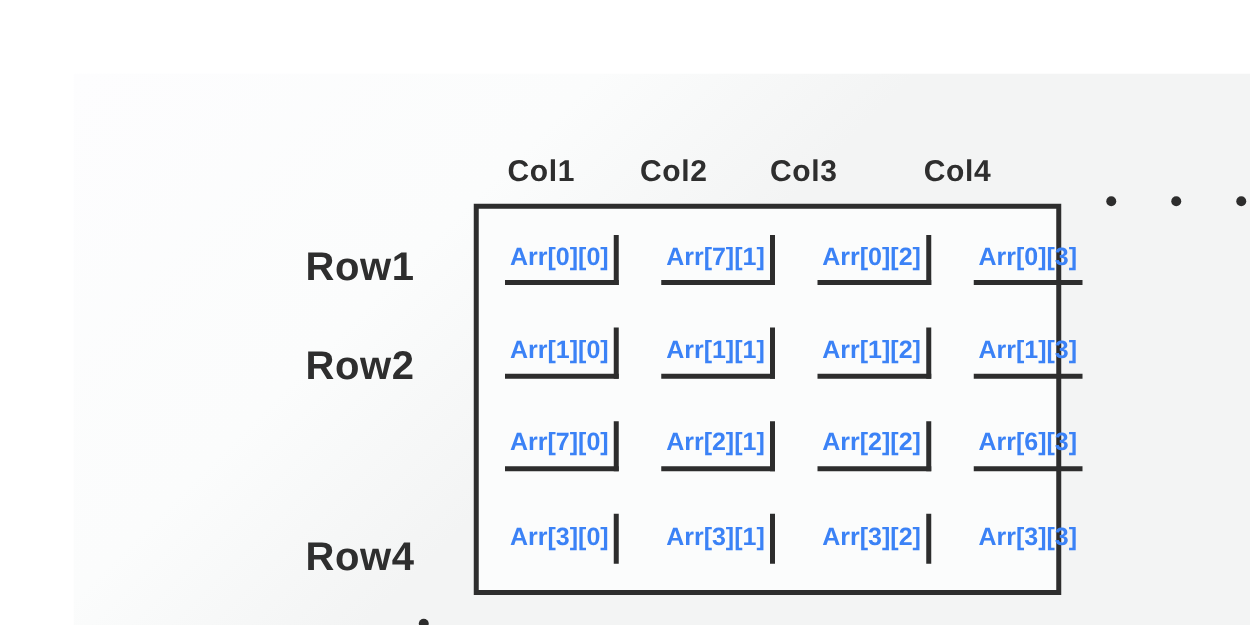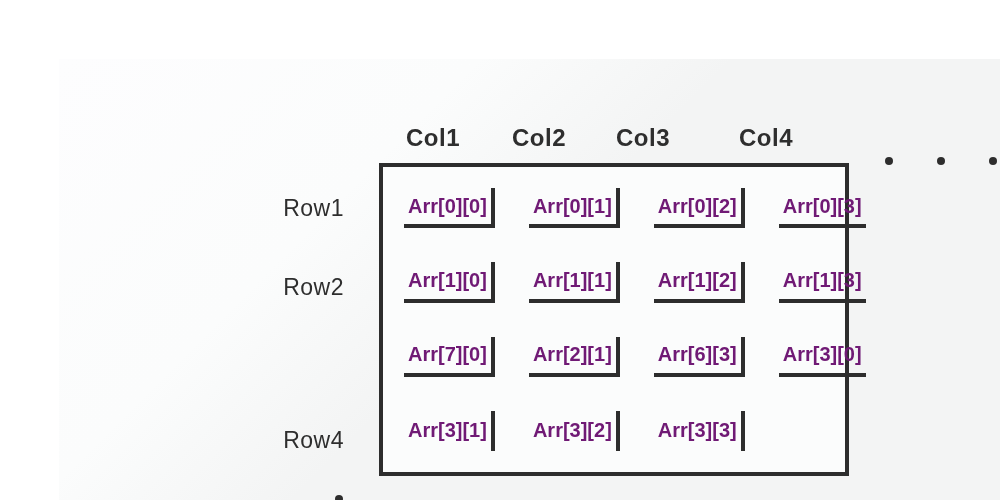--- a/index.html
+++ b/index.html
@@ -45,23 +45,23 @@
     height: 5px;
     border-radius: 50%;
     background: #2d2d2d;
   }
 
   
   .row-label {
     position: absolute;
     left: 152px;
     width: 120px;
-    text-align: right;
-    font-size: 23px;
-    font-weight: 400;
+    text-align: center;
+    font-size: 32px;
+    font-weight: 700;
     letter-spacing: 0.5px;
     color: #2e2e2e;
   }
   .r1 { top: 115px; }
   .r2 { top: 194px; }
   .r3 { top: 270px; }
   .r4 { top: 347px; }
 
   
   .v-ellipsis {
@@ -87,21 +87,21 @@
     background: #fbfcfc;
   }
   .cell {
     display: flex;
     align-items: center;
     justify-content: center;
     border-right: 4px solid #2d2d2d;
     border-bottom: 4px solid #2d2d2d;
     font-size: 20px;
     font-weight: 700;
-    color: #701a75;
+    color: #3b82f6;
     white-space: nowrap;
   }
   .cell:nth-child(4n) { border-right: none; }
   .cell:nth-child(n+13) { border-bottom: none; }
 </style>
 </head>
 <body>
 
 <div class="canvas">
 
@@ -121,31 +121,32 @@
   <div class="row-label r4">Row4</div>
 
   <div class="v-ellipsis">
     <span class="dot"></span>
     <span class="dot"></span>
     <span class="dot"></span>
   </div>
 
   <div class="grid">
     <div class="cell">Arr[0][0]</div>
-    <div class="cell">Arr[0][1]</div>
+    <div class="cell">Arr[7][1]</div>
     <div class="cell">Arr[0][2]</div>
     <div class="cell">Arr[0][3]</div>
 
     <div class="cell">Arr[1][0]</div>
     <div class="cell">Arr[1][1]</div>
     <div class="cell">Arr[1][2]</div>
     <div class="cell">Arr[1][3]</div>
 
     <div class="cell">Arr[7][0]</div>
     <div class="cell">Arr[2][1]</div>
+    <div class="cell">Arr[2][2]</div>
     <div class="cell">Arr[6][3]</div>
 
     <div class="cell">Arr[3][0]</div>
     <div class="cell">Arr[3][1]</div>
     <div class="cell">Arr[3][2]</div>
     <div class="cell">Arr[3][3]</div>
   </div>
 
 </div>
 

